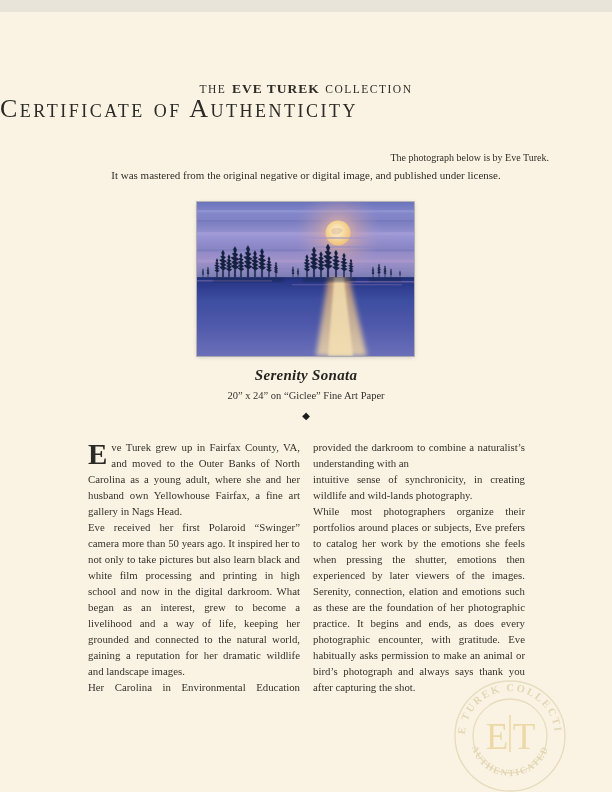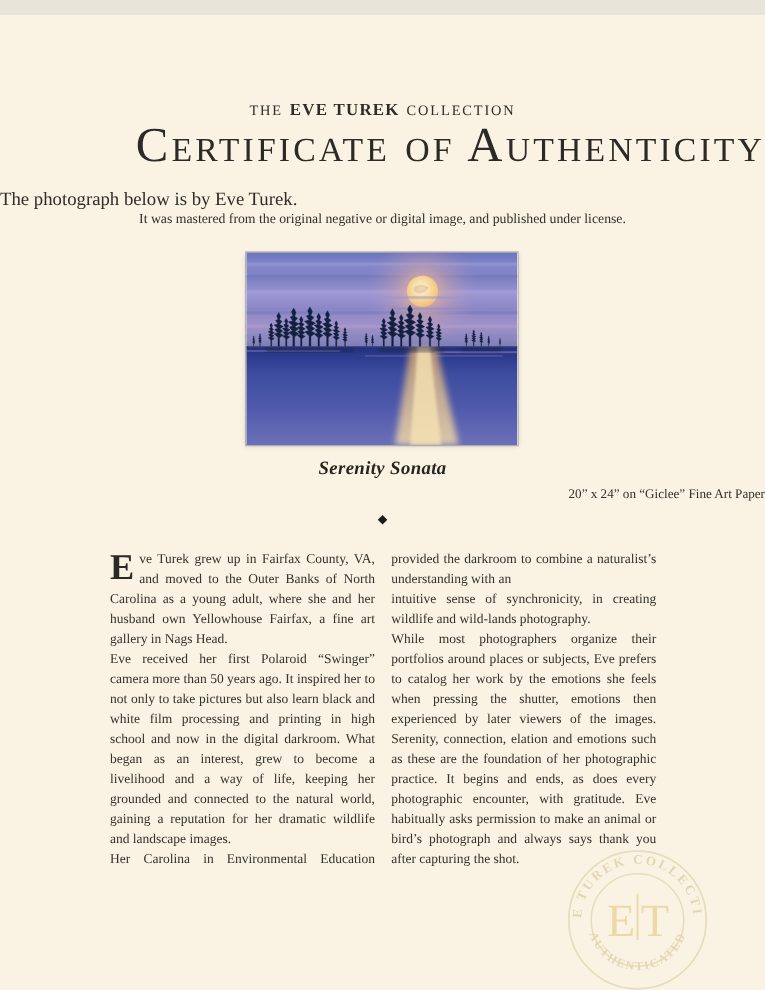--- a/index.html
+++ b/index.html
@@ -6,32 +6,32 @@
   .page{
     position:relative;width:612px;height:792px;margin:12px auto;
     background:#faf3e3;overflow:hidden;
     font-family:"Liberation Serif","DejaVu Serif",serif;color:#32302b;
   }
   
   .collection-line{position:absolute;top:67px;left:0;width:612px;text-align:center;
     letter-spacing:1.5px;color:#2e2c27;}
   .collection-line .small{font-size:11.5px;}
   .collection-line .big{font-size:13.5px;font-weight:bold;letter-spacing:1px;}
-  .cert-title{position:absolute;top:82px;left:0;width:612px;text-align:right;
-    font-size:39px;font-variant:small-caps;letter-spacing:2.5px;color:#2b2a26;font-weight:500;}
-  .sub1{position:absolute;top:140px;left:0;width:549px;text-align:left;font-size:15px;color:#2f2d28;}
+  .cert-title{position:absolute;top:82px;left:0;width:612px;text-align:left;
+    font-size:26px;font-variant:small-caps;letter-spacing:2.5px;color:#2b2a26;font-weight:500;}
+  .sub1{position:absolute;top:140px;left:0;width:549px;text-align:right;font-size:10px;color:#2f2d28;}
   .sub2{position:absolute;top:157px;left:0;width:612px;text-align:center;font-size:11px;color:#2f2d28;}
   
   .photo{position:absolute;top:190px;left:197px;width:217px;height:154px;
     box-shadow:0 0 0 1px rgba(110,115,140,.45),0 1px 4px rgba(60,60,80,.25);}
   .photo svg{display:block;}
   
   .art-title{position:absolute;top:355px;left:0;width:612px;text-align:center;
     font-size:15px;font-weight:bold;font-style:italic;color:#242420;letter-spacing:.3px;}
-  .art-medium{position:absolute;top:378px;left:0;width:612px;text-align:right;
+  .art-medium{position:absolute;top:378px;left:0;width:612px;text-align:center;
     font-size:10.5px;color:#33312c;}
   .divider{position:absolute;top:398px;left:0;width:612px;text-align:center;
     font-size:10px;color:#1c1c1a;}
   
   .columns{position:absolute;top:427px;left:88px;width:437px;display:flex;gap:13px;}
   .col{width:212px;font-size:10.8px;line-height:16px;text-align:justify;color:#34322c;}
   .col p{margin:0;}
   .dropcap{float:left;font-size:29px;line-height:26px;padding:2px 4px 0 0;
     font-weight:bold;color:#2b2a26;}
   .spread{text-align-last:justify;}

